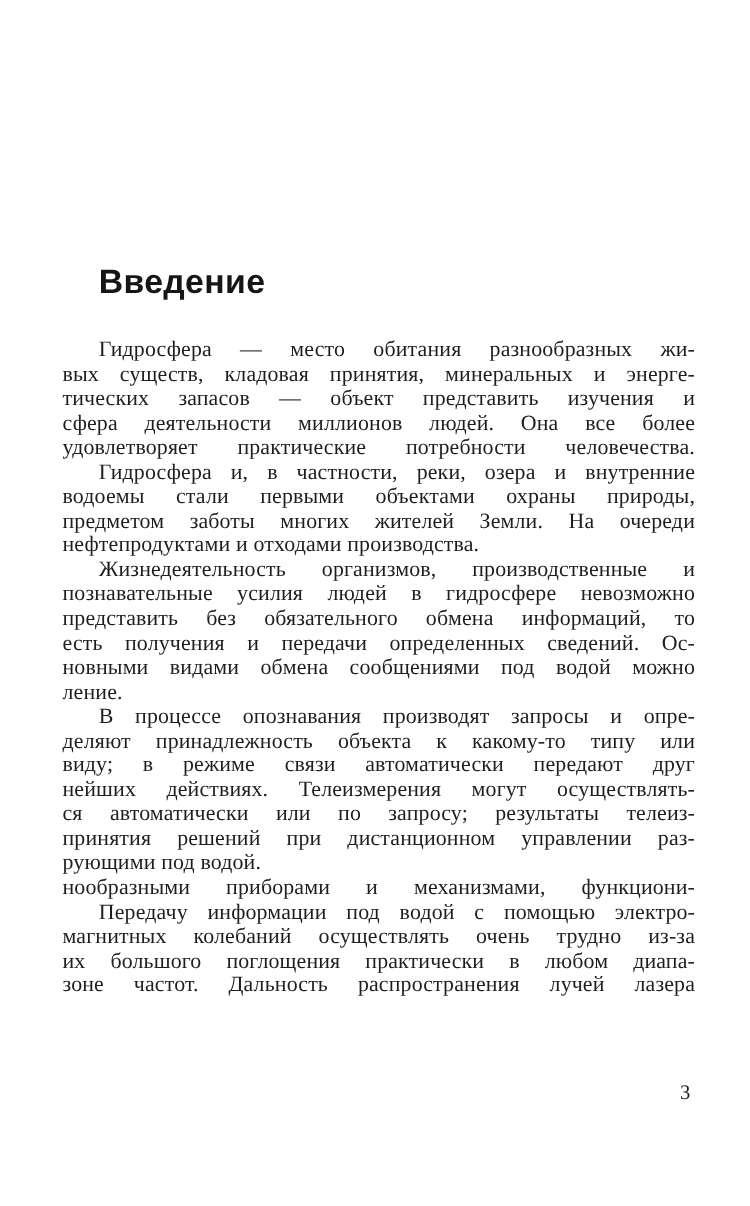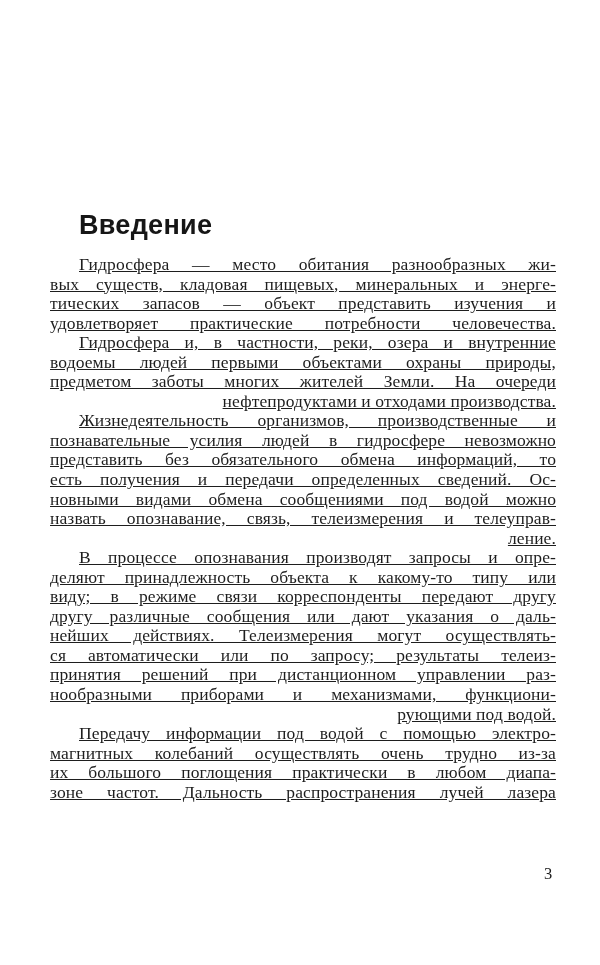--- a/index.html
+++ b/index.html
@@ -24,33 +24,32 @@
     font-family: "Liberation Sans", sans-serif;
     font-weight: 700;
     font-size: 27px;
     line-height: 30px;
     letter-spacing: 0.3px;
     color: #161616;
   }
   .text-block {
     position: absolute;
     left: 50px;
-    top: 255px;
+    top: 270px;
     width: 506px;
     font-size: 17.5px;
     line-height: 19.55px;
     letter-spacing: 0.12px;
-    text-decoration: underline;
   }
   .paragraph {
     margin: 0;
     padding: 0;
   }
   .line {
-    text-align: right;
+    text-align: left;
     white-space: normal;
     min-height: 19.55px;
   }
   .line.fill {
     text-align: justify;
     text-align-last: justify;
   }
   .line.indent {
     padding-left: 29px;
   }
@@ -66,52 +65,51 @@
 <body>
 
 <div class="page">
 
   <h1 class="doc-title">Введение</h1>
 
   <div class="text-block">
 
     <div class="paragraph">
       <div class="line fill indent">Гидросфера — место обитания разнообразных жи-</div>
-      <div class="line fill">вых существ, кладовая пищевых, минеральных и энерге-</div>
+      <div class="line fill">вых существ, кладовая принятия, минеральных и энерге-</div>
       <div class="line fill">тических запасов — объект представить изучения и</div>
+      <div class="line fill">сфера деятельности миллионов людей. Она все более</div>
       <div class="line fill">удовлетворяет практические потребности человечества.</div>
     </div>
 
     <div class="paragraph">
       <div class="line fill indent">Гидросфера и, в частности, реки, озера и внутренние</div>
-      <div class="line fill">водоемы людей первыми объектами охраны природы,</div>
+      <div class="line fill">водоемы стали первыми объектами охраны природы,</div>
       <div class="line fill">предметом заботы многих жителей Земли. На очереди</div>
       <div class="line">нефтепродуктами и отходами производства.</div>
     </div>
 
     <div class="paragraph">
       <div class="line fill indent">Жизнедеятельность организмов, производственные и</div>
       <div class="line fill">познавательные усилия людей в гидросфере невозможно</div>
       <div class="line fill">представить без обязательного обмена информаций, то</div>
       <div class="line fill">есть получения и передачи определенных сведений. Ос-</div>
       <div class="line fill">новными видами обмена сообщениями под водой можно</div>
-      <div class="line fill">назвать опознавание, связь, телеизмерения и телеуправ-</div>
       <div class="line">ление.</div>
     </div>
 
     <div class="paragraph">
       <div class="line fill indent">В процессе опознавания производят запросы и опре-</div>
       <div class="line fill">деляют принадлежность объекта к какому-то типу или</div>
-      <div class="line fill">виду; в режиме связи корреспонденты передают другу</div>
-      <div class="line fill">другу различные сообщения или дают указания о даль-</div>
+      <div class="line fill">виду; в режиме связи автоматически передают друг</div>
       <div class="line fill">нейших действиях. Телеизмерения могут осуществлять-</div>
       <div class="line fill">ся автоматически или по запросу; результаты телеиз-</div>
       <div class="line fill">принятия решений при дистанционном управлении раз-</div>
+      <div class="line">рующими под водой.</div>
       <div class="line fill">нообразными приборами и механизмами, функциони-</div>
-      <div class="line">рующими под водой.</div>
     </div>
 
     <div class="paragraph">
       <div class="line fill indent">Передачу информации под водой с помощью электро-</div>
       <div class="line fill">магнитных колебаний осуществлять очень трудно из-за</div>
       <div class="line fill">их большого поглощения практически в любом диапа-</div>
       <div class="line fill">зоне частот. Дальность распространения лучей лазера</div>
     </div>
 
   </div>

